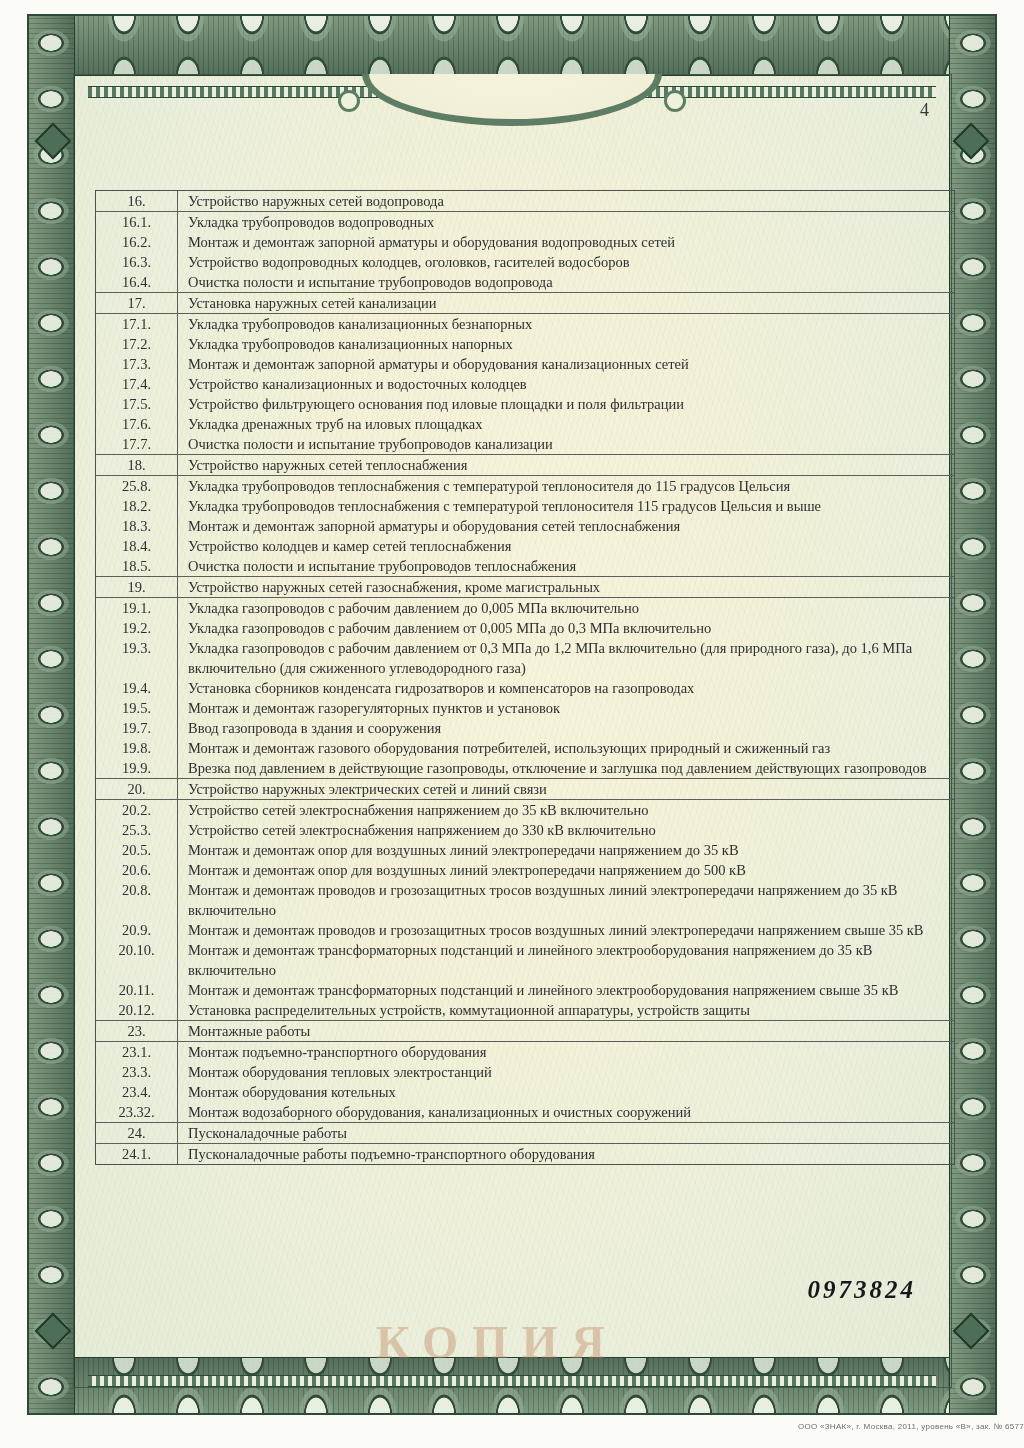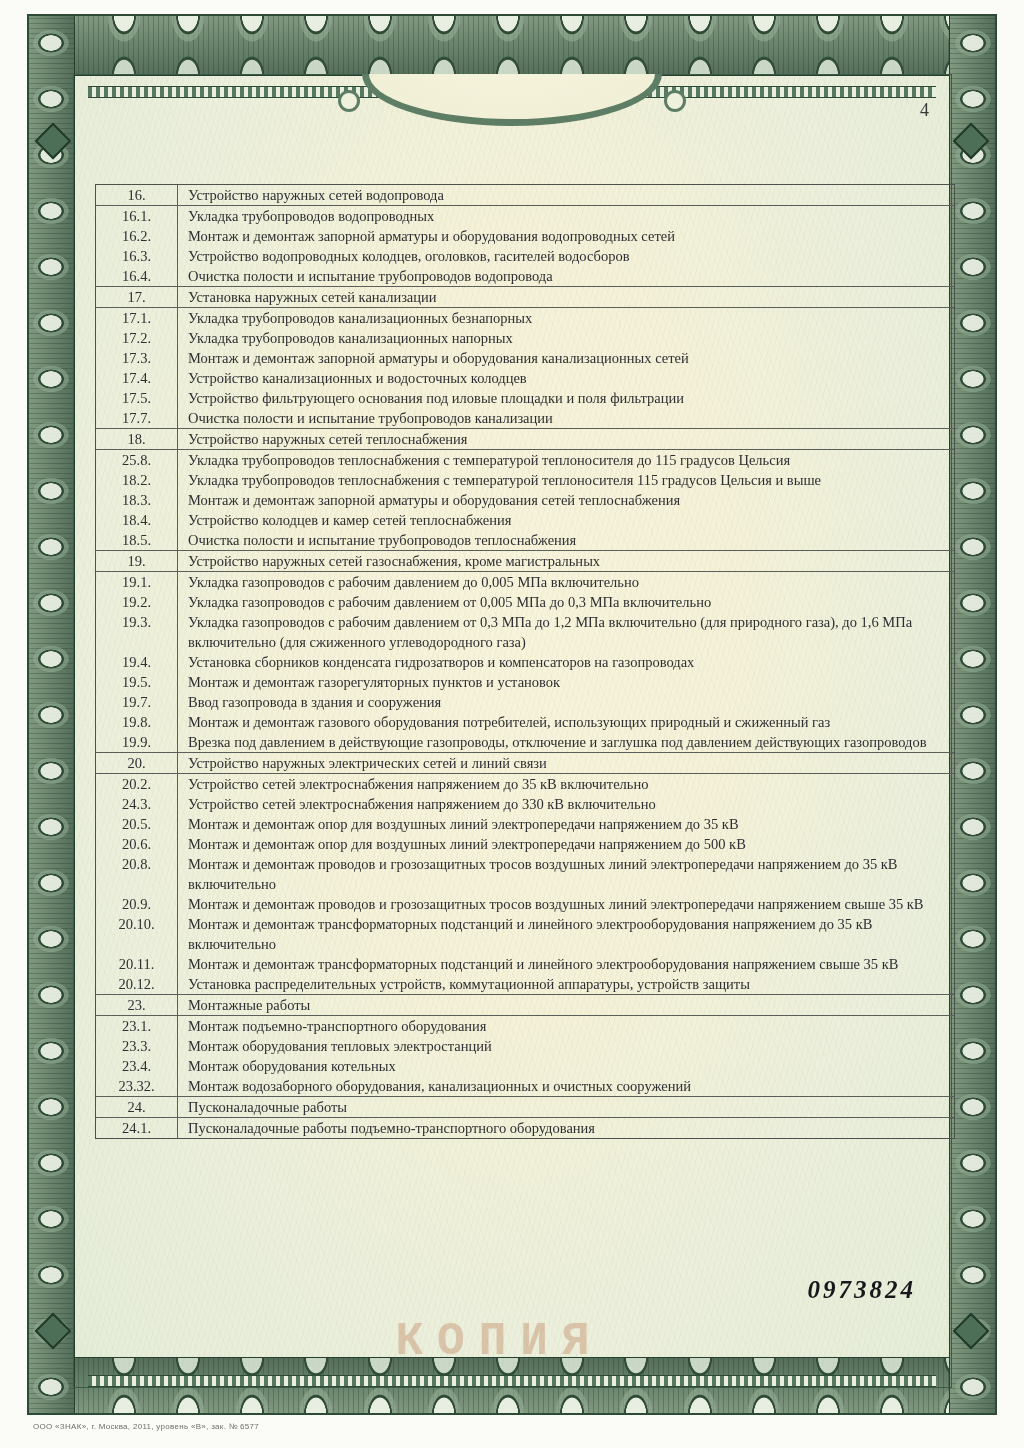--- a/index.html
+++ b/index.html
@@ -87,33 +87,33 @@
   .cd-tl{left:40px;top:128px;}  .cd-tr{right:40px;top:128px;}
   .cd-bl{left:40px;bottom:104px;} .cd-br{right:40px;bottom:104px;}
   
   .page-number{position:absolute;left:920px;top:100px;font-size:18px;color:#37383c;}
   .serial-number{
     position:absolute;right:108px;top:1276px;
     font-size:25px;font-weight:bold;letter-spacing:3px;color:#17181c;font-style:italic;
   }
   .watermark{
     position:absolute;left:50%;top:1316px;transform:translateX(-56%);
-    font-family:Liberation Mono, monospace;
+    font-family:Liberation Serif, serif;
     font-size:46px;font-weight:bold;letter-spacing:14px;
     color:rgba(196,140,104,0.30);
     text-shadow:0 0 1px rgba(196,140,104,0.18);
   }
   .print-footer{
-    position:absolute;left:0;right:0;bottom:17px;text-align:left;
+    position:absolute;left:0;right:0;bottom:17px;text-align:right;
     font-family:"Liberation Sans","DejaVu Sans",sans-serif;
     font-size:8px;color:#6e6f6d;letter-spacing:0.3px;margin-left:33px;
   }
   
   .work-table{
-    position:absolute;left:95px;top:184px;width:860px;box-sizing:border-box;
+    position:absolute;left:95px;top:190px;width:860px;box-sizing:border-box;
     border:1.5px solid #4c514d;
     font-size:14.5px;line-height:20px;
   }
   .work-table > div + div{border-top:1px solid #5a5f5b;}
   .row{display:flex;align-items:stretch;}
   .cell-num{
     flex:0 0 82px;text-align:center;border-right:1px solid #5a5f5b;
     box-sizing:border-box;padding:0 2px;
   }
   .cell-desc{flex:1 1 auto;padding:0 8px 0 10px;}
@@ -185,20 +185,24 @@
         </div>
         <div class="row">
           <div class="cell-num">17.4.</div>
           <div class="cell-desc">Устройство канализационных и водосточных колодцев</div>
         </div>
         <div class="row">
           <div class="cell-num">17.5.</div>
           <div class="cell-desc">Устройство фильтрующего основания под иловые площадки и поля фильтрации</div>
         </div>
         <div class="row">
+          <div class="cell-num">17.6.</div>
+          <div class="cell-desc">Укладка дренажных труб на иловых площадках</div>
+        </div>
+        <div class="row">
           <div class="cell-num">17.7.</div>
           <div class="cell-desc">Очистка полости и испытание трубопроводов канализации</div>
         </div>
       </div>
       <div class="row">
         <div class="cell-num">18.</div>
         <div class="cell-desc">Устройство наружных сетей теплоснабжения</div>
       </div>
       <div class="section-group">
         <div class="row">
@@ -263,21 +267,21 @@
       <div class="row">
         <div class="cell-num">20.</div>
         <div class="cell-desc">Устройство наружных электрических сетей и линий связи</div>
       </div>
       <div class="section-group">
         <div class="row">
           <div class="cell-num">20.2.</div>
           <div class="cell-desc">Устройство сетей электроснабжения напряжением до 35 кВ включительно</div>
         </div>
         <div class="row">
-          <div class="cell-num">24.3.</div>
+          <div class="cell-num">25.3.</div>
           <div class="cell-desc">Устройство сетей электроснабжения напряжением до 330 кВ включительно</div>
         </div>
         <div class="row">
           <div class="cell-num">20.5.</div>
           <div class="cell-desc">Монтаж и демонтаж опор для воздушных линий электропередачи напряжением до 35 кВ</div>
         </div>
         <div class="row">
           <div class="cell-num">20.6.</div>
           <div class="cell-desc">Монтаж и демонтаж опор для воздушных линий электропередачи напряжением до 500 кВ</div>
         </div>

